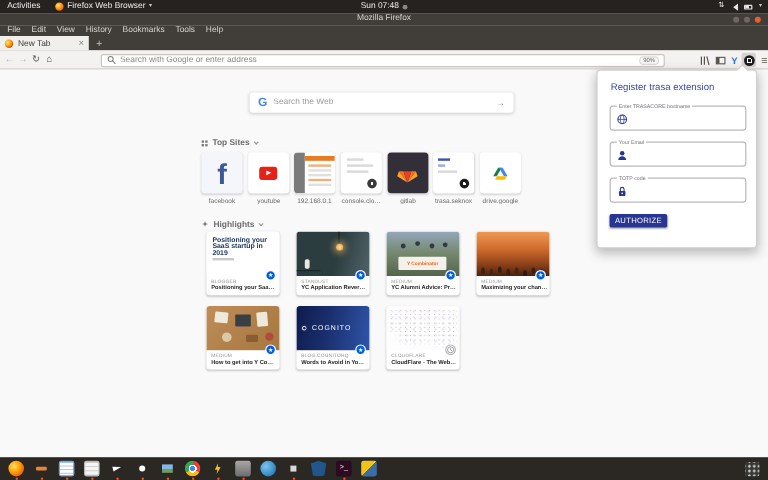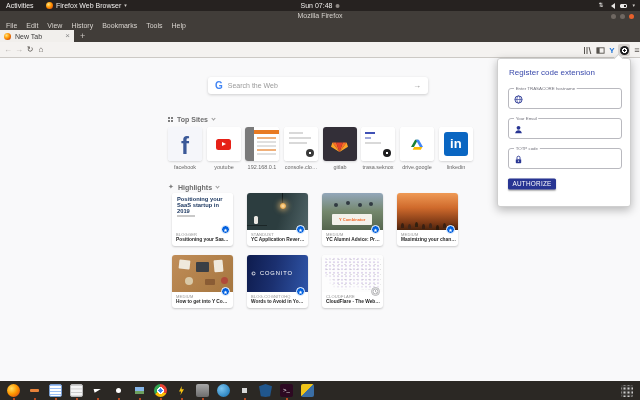--- a/index.html
+++ b/index.html
@@ -199,20 +199,28 @@
     <span class="tab-close">×</span>
   </div>
   <span class="newtab-plus">+</span>
 </div>
 
 <div id="navbar">
   <span class="nav-btn disabled" style="left:3px">←</span>
   <span class="nav-btn disabled" style="left:14px">→</span>
   <span class="nav-btn" style="left:25px">↻</span>
   <span class="nav-btn" style="left:36px">⌂</span>
+  <div class="urlbar">
+    <svg width="8" height="8" viewBox="0 0 10 10">
+        <circle cx="4" cy="4" r="2.6" fill="none" stroke="#7d7d7d" stroke-width="1.1"></circle>
+        <path d="M6 6l3 3" stroke="#7d7d7d" stroke-width="1.1"></path>
+      </svg>
+    <input class="url-input" placeholder="Search with Google or enter address" style="">
+    <span class="zoom-pill">90%</span>
+  </div>
   <span class="tb-icon" style="left:581px">
     <svg width="9" height="9" viewBox="0 0 9 9">
         <path d="M1.5 1v7M4 1v7M6 1l1.8 7" stroke="#57534e" stroke-width="1" fill="none"></path>
       </svg>
   </span>
   <span class="tb-icon" style="left:594px">
     <svg width="9" height="9" viewBox="0 0 10 9">
         <rect x="1" y="1.5" width="8" height="6" fill="none" stroke="#57534e" stroke-width="1"></rect>
         <rect x="1" y="1.5" width="3" height="6" fill="#57534e"></rect>
       </svg>
@@ -298,26 +306,20 @@
     <div class="tile">
       <div class="tile-art drive-art">
         <svg style="position:absolute;left:10px;top:12px" width="14" height="12" viewBox="0 0 16 14">
           <path fill="#188038" d="M5.8 1L1 9.2h3.4L9.2 1z"></path>
           <path fill="#4285f4" d="M10.2 1H6.6l4.8 8.2H15z"></path>
           <path fill="#fbbc04" d="M4.6 9.2L2.9 12.5h9.6l1.8-3.3z"></path>
         </svg>
       </div>
       <div class="tile-label">drive.google</div>
     </div>
-    <div class="tile">
-      <div class="tile-art in-art">
-          <span class="in-box">in</span>
-        </div>
-      <div class="tile-label">linkedin</div>
-    </div>
   </div>
 
   <div class="sec-head" style="left:168px;top:125px">
     <span class="spark">✦</span>
     <span>Highlights</span>
     <span class="chev"></span>
   </div>
 
   <div id="cards-row1">
     <div class="card">
@@ -426,21 +428,21 @@
       <div class="card-meta">
         <div class="src">CLOUDFLARE</div>
         <div class="ttl">CloudFlare - The Web Perform…</div>
       </div>
     </div>
   </div>
 </div>
 
 <div id="ext-popup">
   <span class="notch"></span>
-  <div class="popup-title">Register code extension</div>
+  <div class="popup-title">Register trasa extension</div>
 
   <div class="field" style="top:29px">
     <span class="fl">Enter TRASACORE hostname</span>
     <svg class="f-ic" width="9" height="9" viewBox="0 0 10 10">
       <circle cx="5" cy="5" r="4" fill="none" stroke="#283593" stroke-width="1"></circle>
       <ellipse cx="5" cy="5" rx="1.8" ry="4" fill="none" stroke="#283593" stroke-width=".7"></ellipse>
       <path d="M1 5h8" stroke="#283593" stroke-width=".7"></path>
     </svg>
   </div>
 

